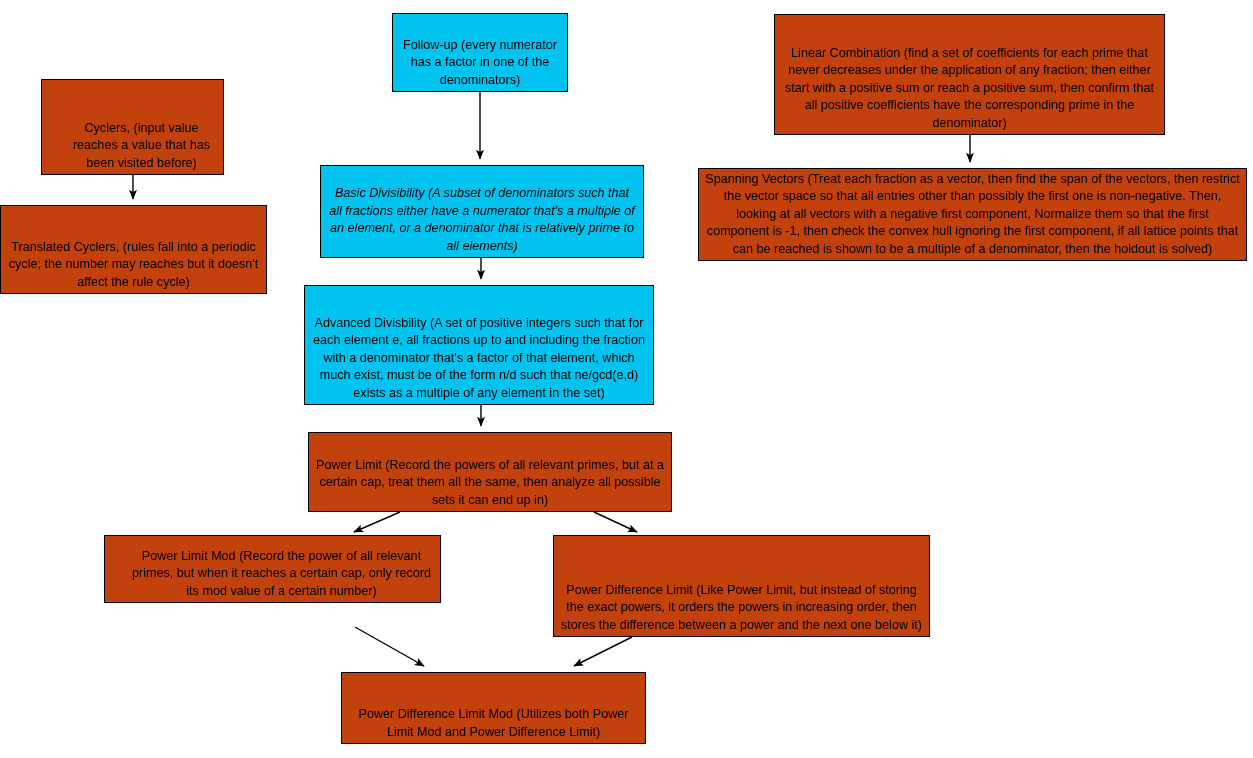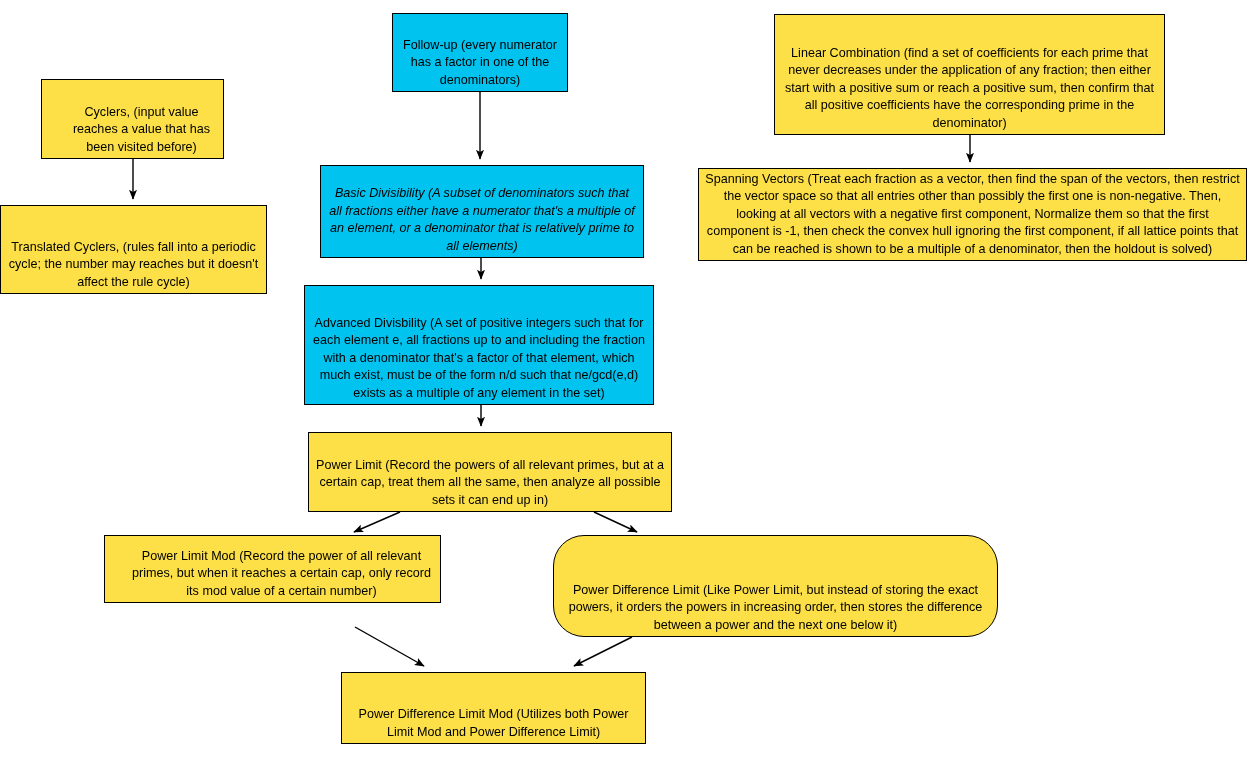--- a/index.html
+++ b/index.html
@@ -33,21 +33,21 @@
     display: flex;
     align-items: flex-end;
     justify-content: center;
     text-align: center;
     color: #000000;
     font-size: 12.6px;
     line-height: 17.5px;
     padding: 2px 6px;
     z-index: 2;
   }
-  .node.yellow { background: #fde047; }
+  .node.yellow { background: #c2410c; }
   .node.cyan   { background: #00C3F0; }
   .node .label { display: block; width: 100%; }
 </style>
 </head>
 <body>
 
 <div id="canvas">
   <svg class="edges" viewBox="0 0 1253 758">
     <defs>
       <marker id="arrowhead" markerWidth="10" markerHeight="8" refX="9.2" refY="4" orient="auto" markerUnits="userSpaceOnUse">
@@ -60,42 +60,42 @@
         <path d="M481,258 L481,279" fill="none" stroke="#000000" stroke-width="1.4" marker-end="url(#arrowhead)"></path>
         <path d="M481,393 L481,426" fill="none" stroke="#000000" stroke-width="1.4" marker-end="url(#arrowhead)"></path>
         <path d="M400,512 L354,532" fill="none" stroke="#000000" stroke-width="1.4" marker-end="url(#arrowhead)"></path>
         <path d="M594,512 L637,532" fill="none" stroke="#000000" stroke-width="1.4" marker-end="url(#arrowhead)"></path>
         <path d="M355,627 L424,666" fill="none" stroke="#000000" stroke-width="1.4" marker-end="url(#arrowhead)"></path>
         <path d="M632,637 L574,666" fill="none" stroke="#000000" stroke-width="1.4" marker-end="url(#arrowhead)"></path>
         <path d="M970,135 L970,162" fill="none" stroke="#000000" stroke-width="1.4" marker-end="url(#arrowhead)"></path>
       </g>
   </svg>
   <div id="node-layer">
-      <div class="node yellow" style="left: 41px; top: 79px; width: 183px; height: 80px; padding-left: 24px;">
+      <div class="node yellow" style="left: 41px; top: 79px; width: 183px; height: 96px; padding-left: 24px;">
         <span class="label">Cyclers, (input value reaches a value that has been visited before)</span>
       </div>
       <div class="node yellow" style="left: 0px; top: 205px; width: 267px; height: 89px;">
         <span class="label">Translated Cyclers, (rules fall into a periodic cycle; the number may reaches but it doesn't affect the rule cycle)</span>
       </div>
       <div class="node cyan" style="left: 392px; top: 13px; width: 176px; height: 79px;">
         <span class="label">Follow-up (every numerator has a factor in one of the denominators)</span>
       </div>
       <div class="node cyan" style="left: 320px; top: 165px; width: 324px; height: 93px; font-style: italic;">
         <span class="label">Basic Divisibility (A subset of denominators such that all fractions either have a numerator that's a multiple of an element, or a denominator that is relatively prime to all elements)</span>
       </div>
       <div class="node cyan" style="left: 304px; top: 285px; width: 350px; height: 120px;">
         <span class="label">Advanced Divisbility (A set of positive integers such that for each element e, all fractions up to and including the fraction with a denominator that's a factor of that element, which much exist, must be of the form n/d such that ne/gcd(e,d) exists as a multiple of any element in the set)</span>
       </div>
       <div class="node yellow" style="left: 300px; top: 432px; width: 364px; height: 80px; margin-left: 8px;">
         <span class="label">Power Limit (Record the powers of all relevant primes, but at a certain cap, treat them all the same, then analyze all possible sets it can end up in)</span>
       </div>
       <div class="node yellow" style="left: 104px; top: 535px; width: 337px; height: 68px; padding-left: 24px;">
         <span class="label">Power Limit Mod (Record the power of all relevant primes, but when it reaches a certain cap, only record its mod value of a certain number)</span>
       </div>
-      <div class="node yellow" style="left: 553px; top: 535px; width: 445px; height: 102px; border-radius: 31px;">
+      <div class="node yellow" style="left: 553px; top: 535px; width: 377px; height: 102px;">
         <span class="label">Power Difference Limit (Like Power Limit, but instead of storing the exact powers, it orders the powers in increasing order, then stores the difference between a power and the next one below it)</span>
       </div>
       <div class="node yellow" style="left: 341px; top: 672px; width: 305px; height: 72px;">
         <span class="label">Power Difference Limit Mod (Utilizes both Power Limit Mod and Power Difference Limit)</span>
       </div>
       <div class="node yellow" style="left: 774px; top: 14px; width: 391px; height: 121px;">
         <span class="label">Linear Combination (find a set of coefficients for each prime that never decreases under the application of any fraction; then either start with a positive sum or reach a positive sum, then confirm that all positive coefficients have the corresponding prime in the denominator)</span>
       </div>
       <div class="node yellow" style="left: 698px; top: 168px; width: 549px; height: 93px;">
         <span class="label">Spanning Vectors (Treat each fraction as a vector, then find the span of the vectors, then restrict the vector space so that all entries other than possibly the first one is non-negative. Then, looking at all vectors with a negative first component, Normalize them so that the first component is -1, then check the convex hull ignoring the first component, if all lattice points that can be reached is shown to be a multiple of a denominator, then the holdout is solved)</span>

